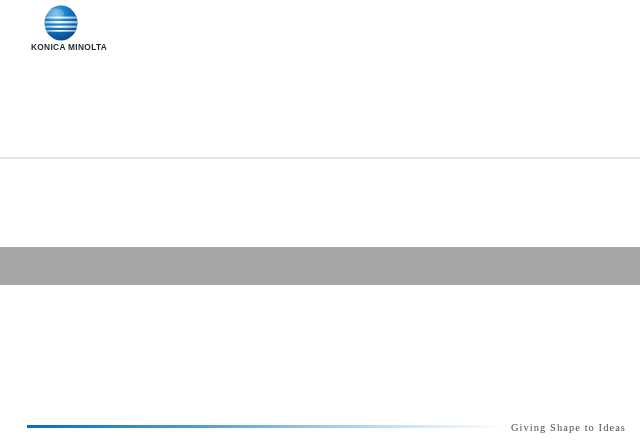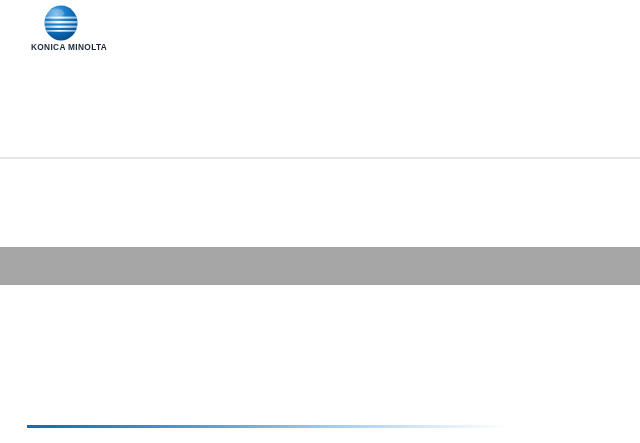--- a/index.html
+++ b/index.html
@@ -167,14 +167,15 @@
   </div>
 
   <div id="header-rule"></div>
 
 
   <div id="gray-band"></div>
 
   <div id="content-area"></div>
 
   <div id="footer-rule"></div>
+  <div id="footer-tagline">Giving Shape to Ideas</div>
 
 </div>
 
 </body></html>

